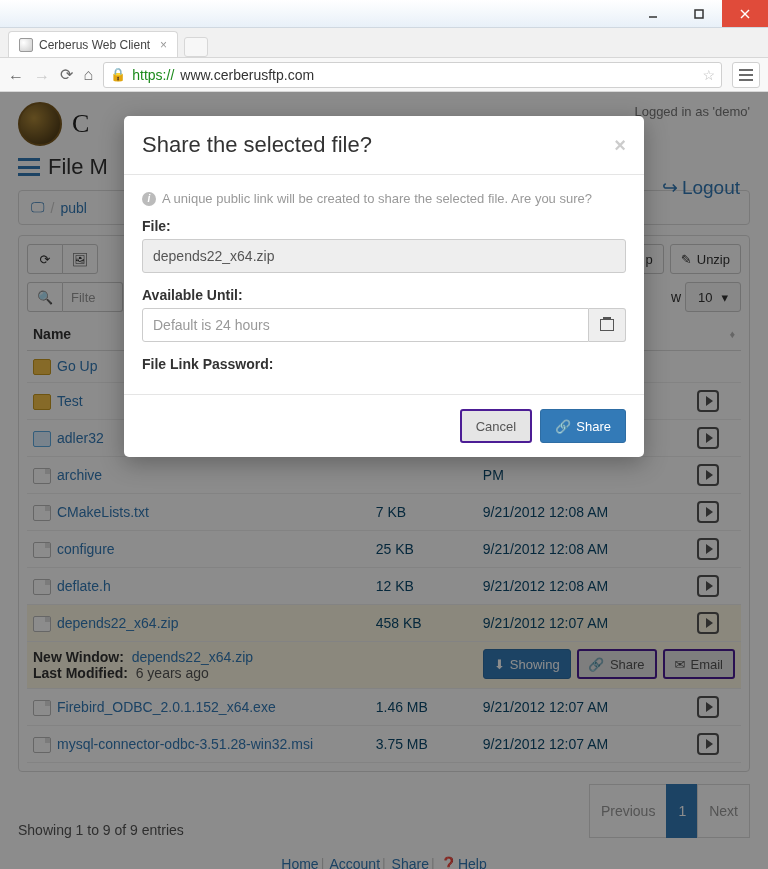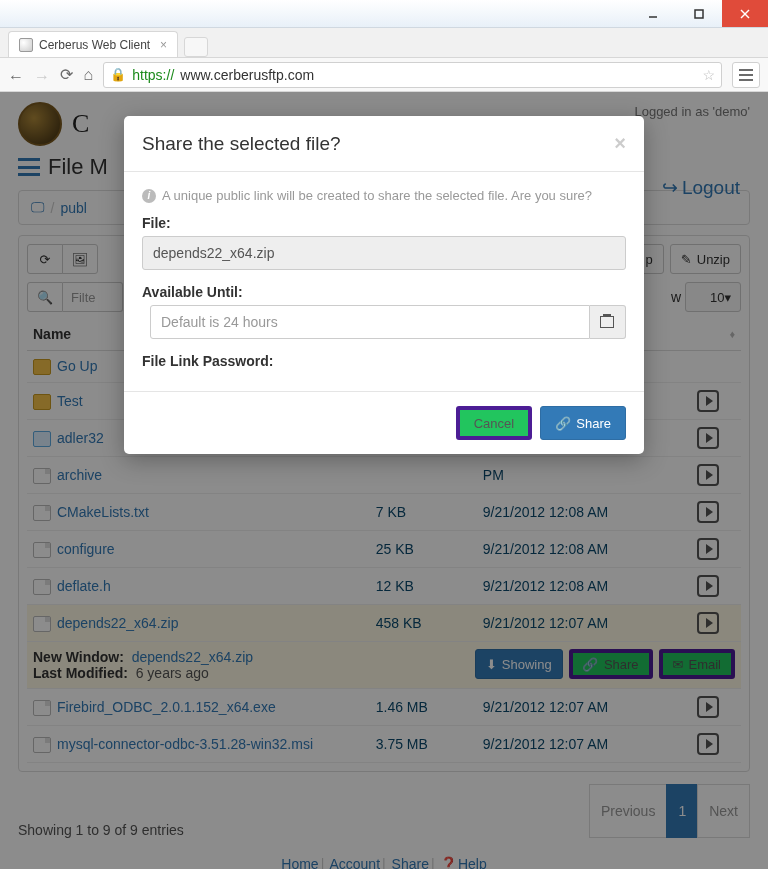--- a/index.html
+++ b/index.html
@@ -221,21 +221,21 @@
     width: 60px;
     padding: 0 8px;
     border-radius: 0 3px 3px 0;
     font-size: 13px;
   }
   .show-box { margin-left: auto; display: flex; align-items: center; gap: 4px; }
   .select {
     border: 1px solid #ccc;
     height: 30px;
     width: 56px;
-    padding: 0 24px;
+    padding: 0 12px;
     border-radius: 3px;
     background: #f7f7f7;
     font-size: 13px;
     display: flex;
     align-items: center;
     justify-content: space-between;
   }
 
   
   table.listing {
@@ -302,22 +302,22 @@
     float: right;
     display: flex;
     gap: 6px;
   }
   .btn-primary {
     background: #337ab7;
     border-color: #2e6da4;
     color: #fff;
   }
   .btn-default2 {
-    background: #22c55e;
-    border: 4px solid #4c1d95;
+    background: #e5e5e5;
+    border: 2px solid #4c1d95;
     color: #555;
   }
 
   .table-footer {
     display: flex;
     align-items: flex-end;
     margin-top: 8px;
     font-size: 14px;
     color: #555;
     padding: 4px 0;
@@ -357,21 +357,21 @@
     background: #fff;
     border-radius: 5px;
     box-shadow: 0 6px 24px rgba(0,0,0,0.3);
   }
   .modal-header {
     padding: 16px 18px;
     border-bottom: 1px solid #e5e5e5;
     display: flex;
     align-items: center;
   }
-  .modal-title { font-size: 19px; font-weight: 500; color: #333; }
+  .modal-title { font-size: 22px; font-weight: 500; color: #333; }
   .modal-close { margin-left: auto; color: #ccc; font-size: 20px; font-weight: bold; }
   .modal-body { padding: 16px 18px 8px 18px; }
   .info-row { color: #999; font-size: 13px; margin-bottom: 12px; display: flex; align-items: center; gap: 6px; }
   .info-ico {
     width: 14px; height: 14px; border-radius: 50%;
     background: #bbb; color: #fff;
     display: inline-flex; align-items: center; justify-content: center;
     font-size: 10px; font-weight: bold; font-style: italic;
   }
   .form-label { font-weight: 600; font-size: 14px; margin-bottom: 5px; display: block; color: #333; }
@@ -381,21 +381,21 @@
     border: 1px solid #ccc;
     border-radius: 3px;
     padding: 0 10px;
     font-size: 14px;
     background: #fff;
     color: #555;
   }
   .form-control[readonly] { background: #eee; }
   .form-group { margin-bottom: 14px; }
   .input-group { display: flex; }
-  .input-group .form-control { border-radius: 3px 0 0 3px; margin-left: 8px; }
+  .input-group .form-control { border-radius: 3px 0 0 3px; }
   .input-group-addon {
     width: 40px;
     border: 1px solid #ccc;
     border-left: none;
     border-radius: 0 3px 3px 0;
     background: #eee;
     display: flex;
     align-items: center;
     justify-content: center;
     color: #555;

